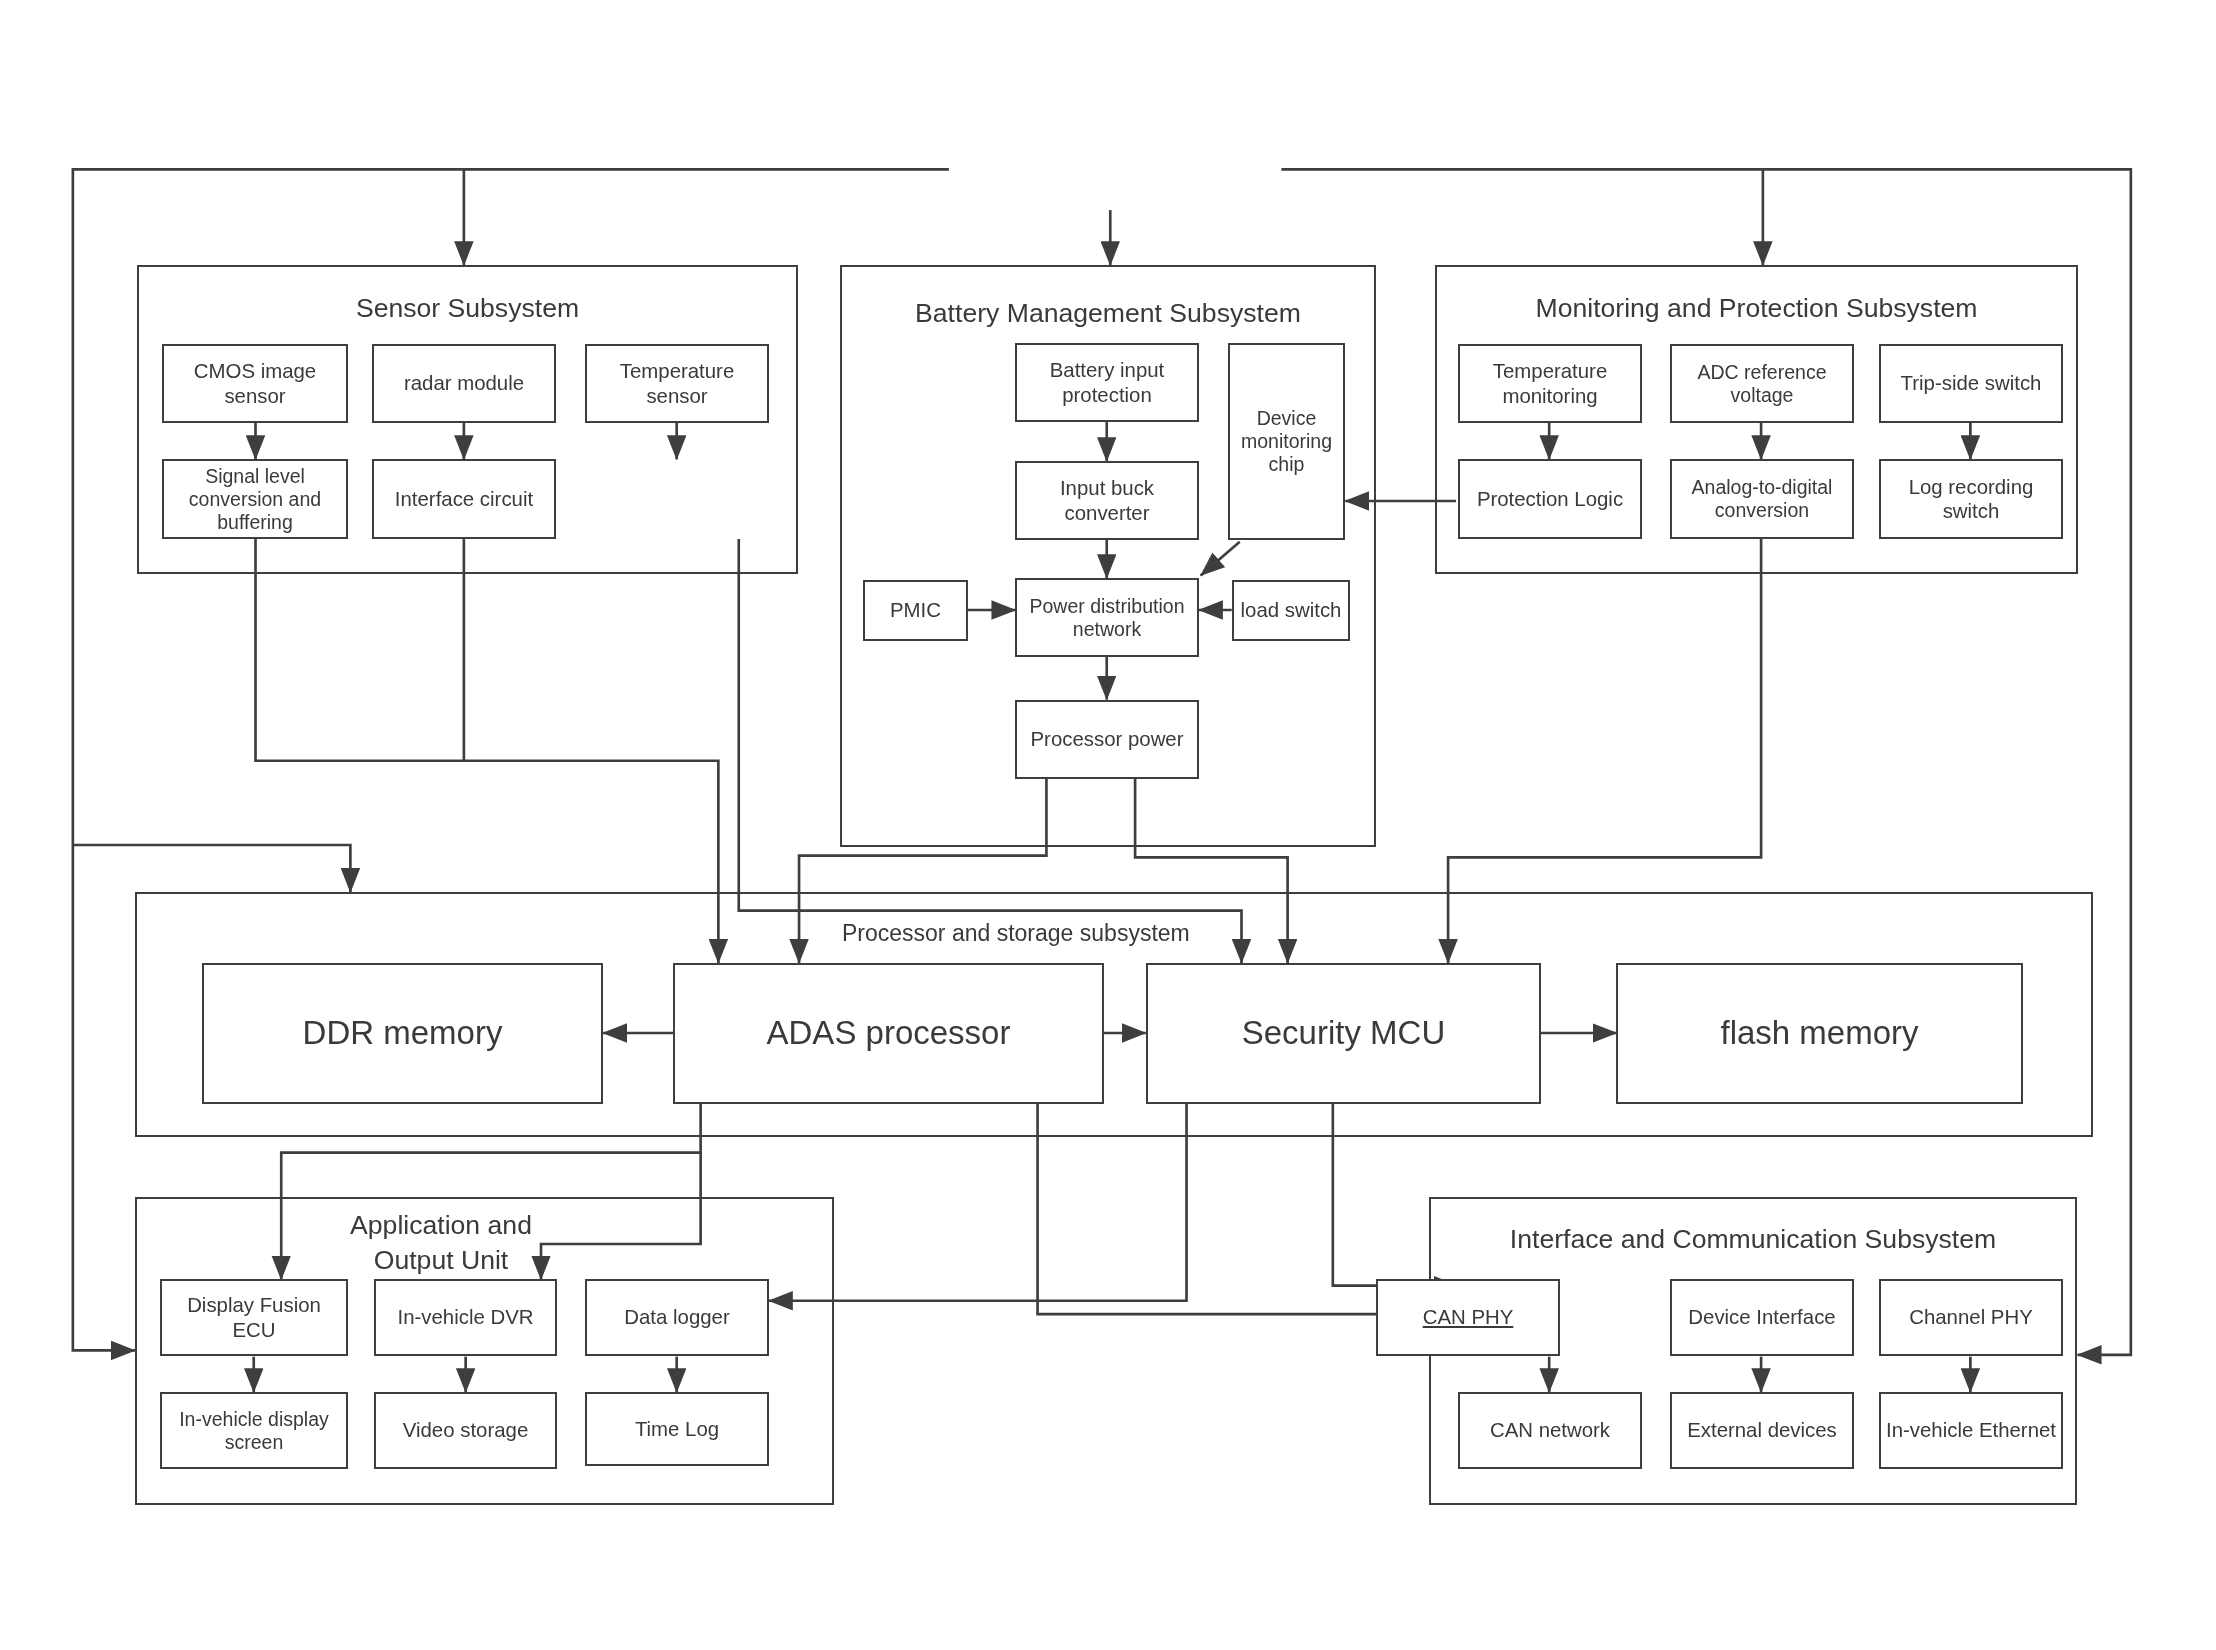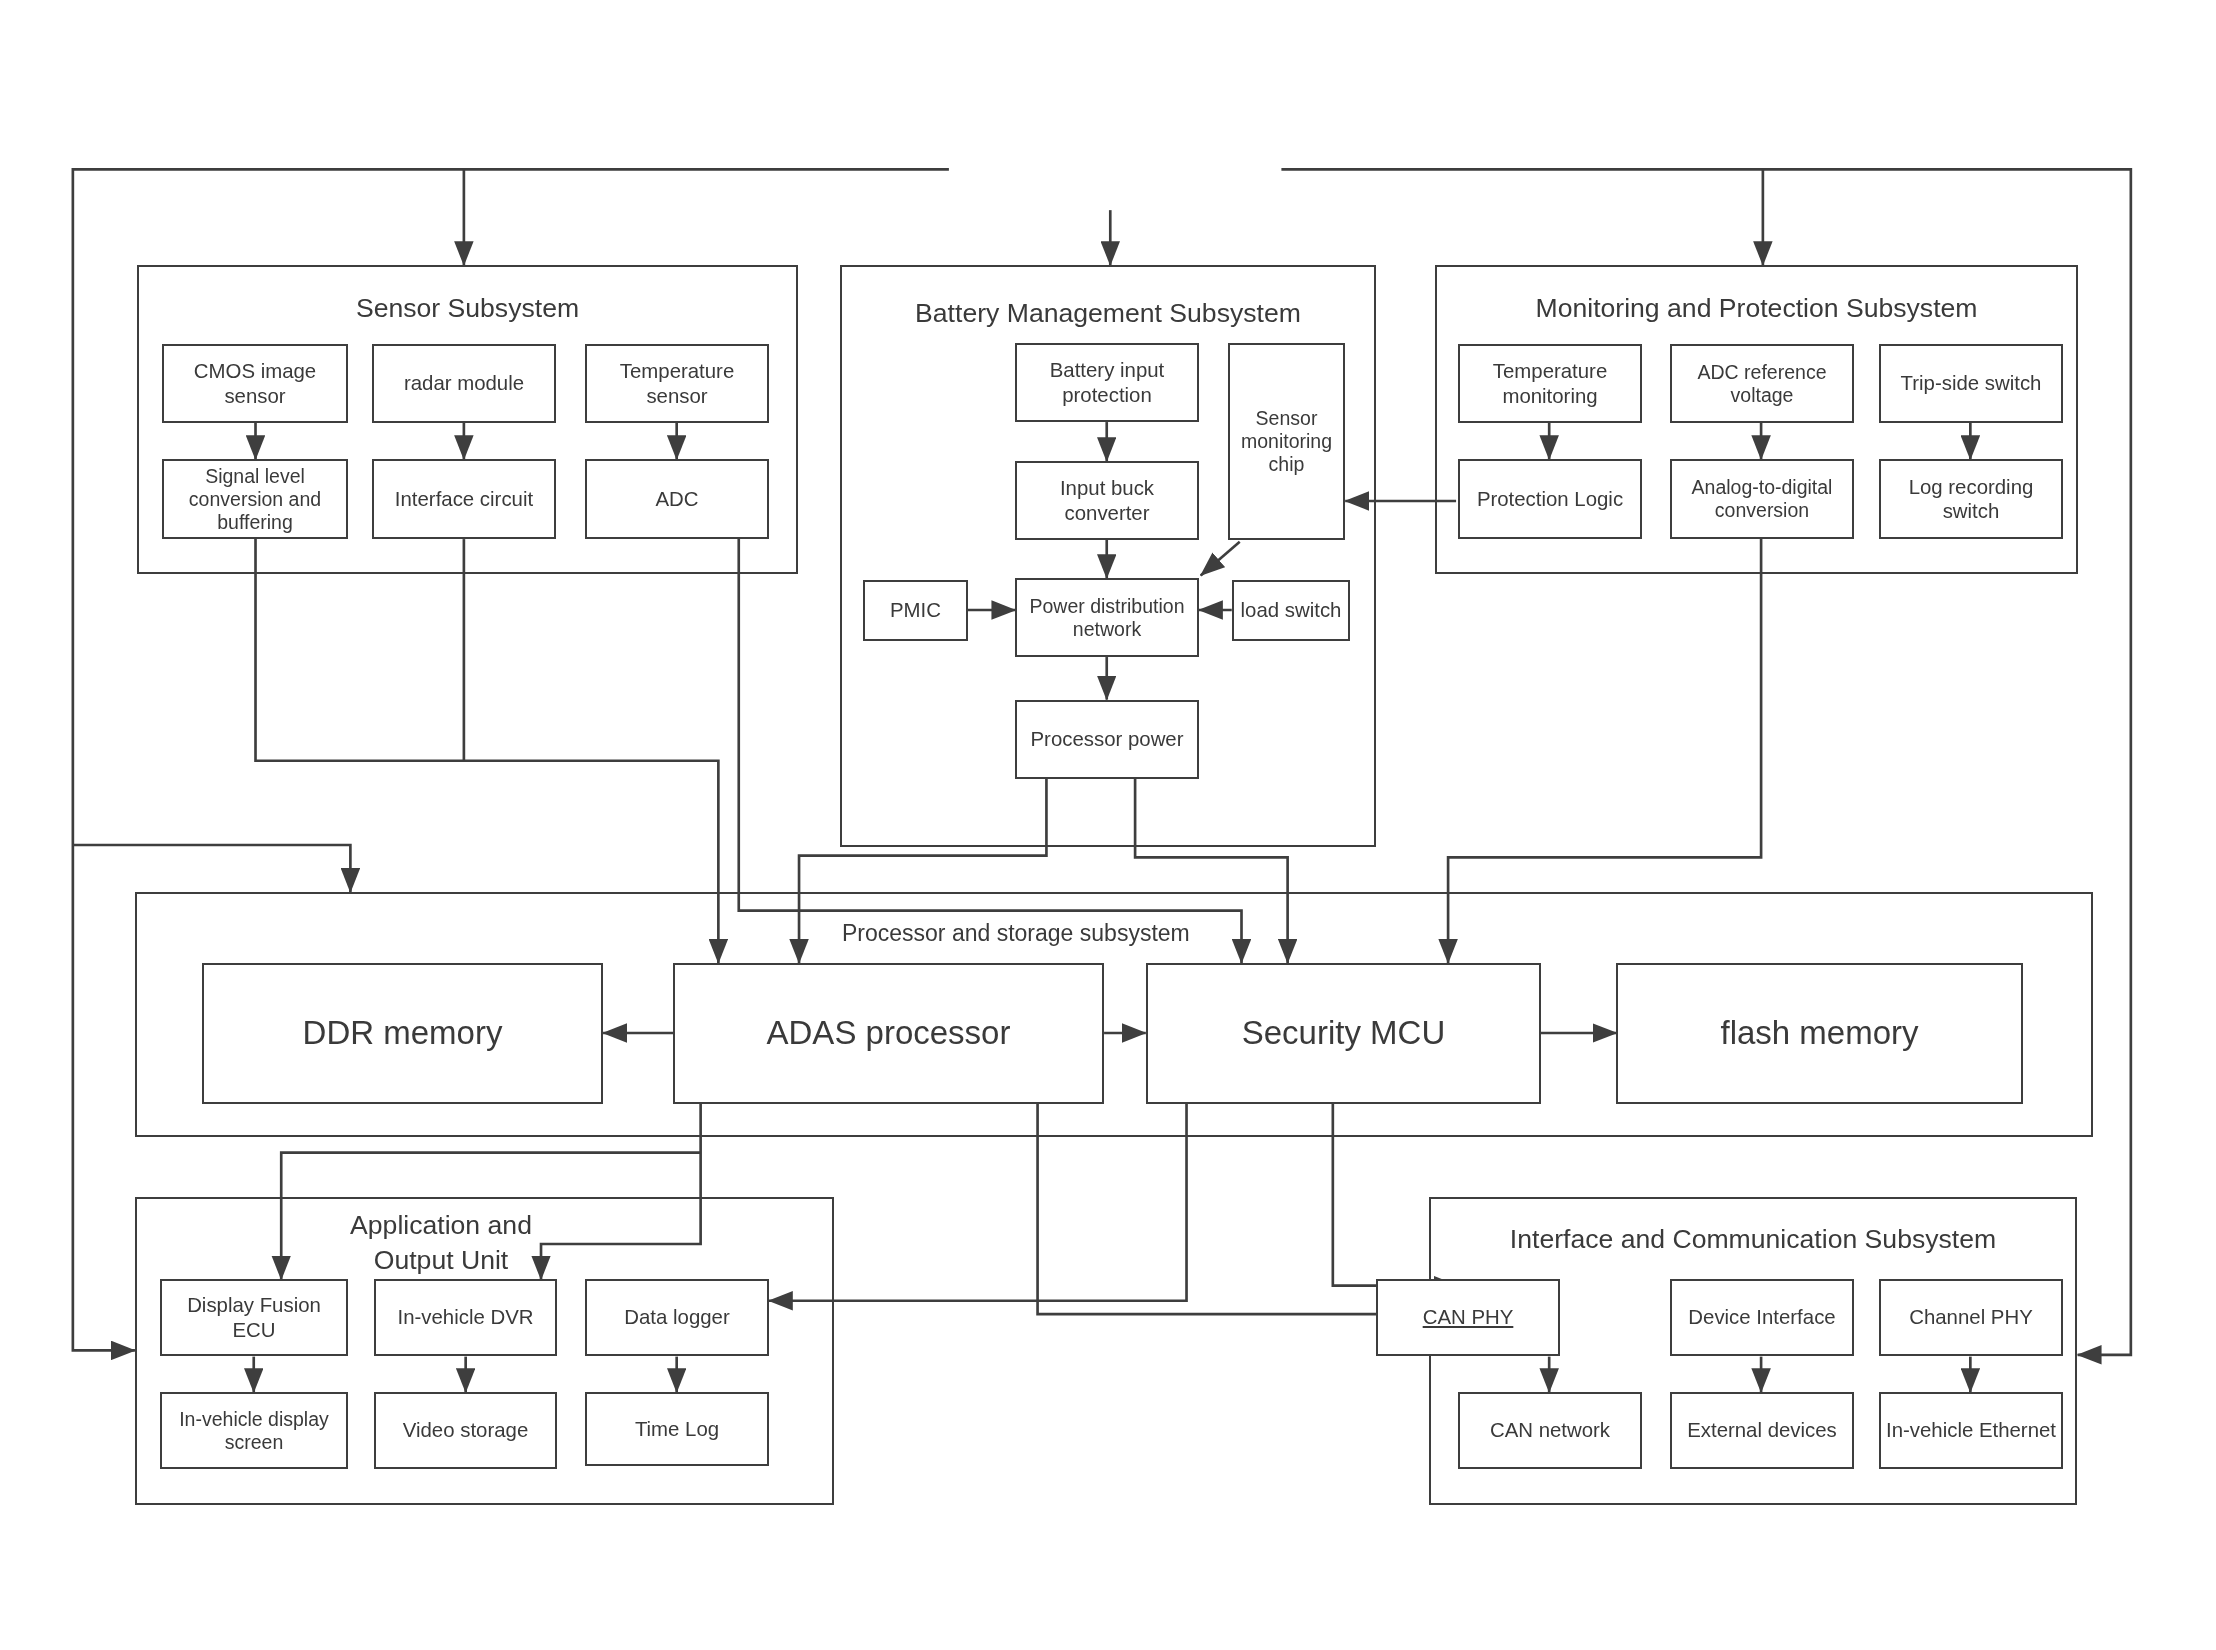--- a/index.html
+++ b/index.html
@@ -89,26 +89,25 @@
   </svg>
 
 
   <div class="sub" style="left:137px;top:265px;width:661px;height:309px;"></div>
   <div class="subtitle" style="left:137px;top:293px;width:661px;">Sensor Subsystem</div>
   <div class="node" style="left:162px;top:344px;width:186px;height:79px;">CMOS image sensor</div>
   <div class="node" style="left:372px;top:344px;width:184px;height:79px;">radar module</div>
   <div class="node" style="left:585px;top:344px;width:184px;height:79px;">Temperature sensor</div>
   <div class="node sm" style="left:162px;top:459px;width:186px;height:80px;">Signal level conversion and buffering</div>
   <div class="node" style="left:372px;top:459px;width:184px;height:80px;">Interface circuit</div>
-  <div class="node" style="left:585px;top:459px;width:184px;height:80px;">ADC</div>
 
   <div class="sub" style="left:840px;top:265px;width:536px;height:582px;"></div>
   <div class="subtitle" style="left:840px;top:298px;width:536px;">Battery Management Subsystem</div>
   <div class="node" style="left:1015px;top:343px;width:184px;height:79px;">Battery input protection</div>
-  <div class="node sm" style="left:1228px;top:343px;width:117px;height:197px;">Sensor monitoring chip</div>
+  <div class="node sm" style="left:1228px;top:343px;width:117px;height:197px;">Device monitoring chip</div>
   <div class="node" style="left:1015px;top:461px;width:184px;height:79px;">Input buck converter</div>
   <div class="node" style="left:863px;top:580px;width:105px;height:61px;">PMIC</div>
   <div class="node sm" style="left:1015px;top:578px;width:184px;height:79px;">Power distribution network</div>
   <div class="node" style="left:1232px;top:580px;width:118px;height:61px;">load switch</div>
   <div class="node" style="left:1015px;top:700px;width:184px;height:79px;">Processor power</div>
 
   <div class="sub" style="left:1435px;top:265px;width:643px;height:309px;"></div>
   <div class="subtitle" style="left:1435px;top:293px;width:643px;">Monitoring and Protection Subsystem</div>
   <div class="node" style="left:1458px;top:344px;width:184px;height:79px;">Temperature monitoring</div>
   <div class="node sm" style="left:1670px;top:344px;width:184px;height:79px;">ADC reference voltage</div>

